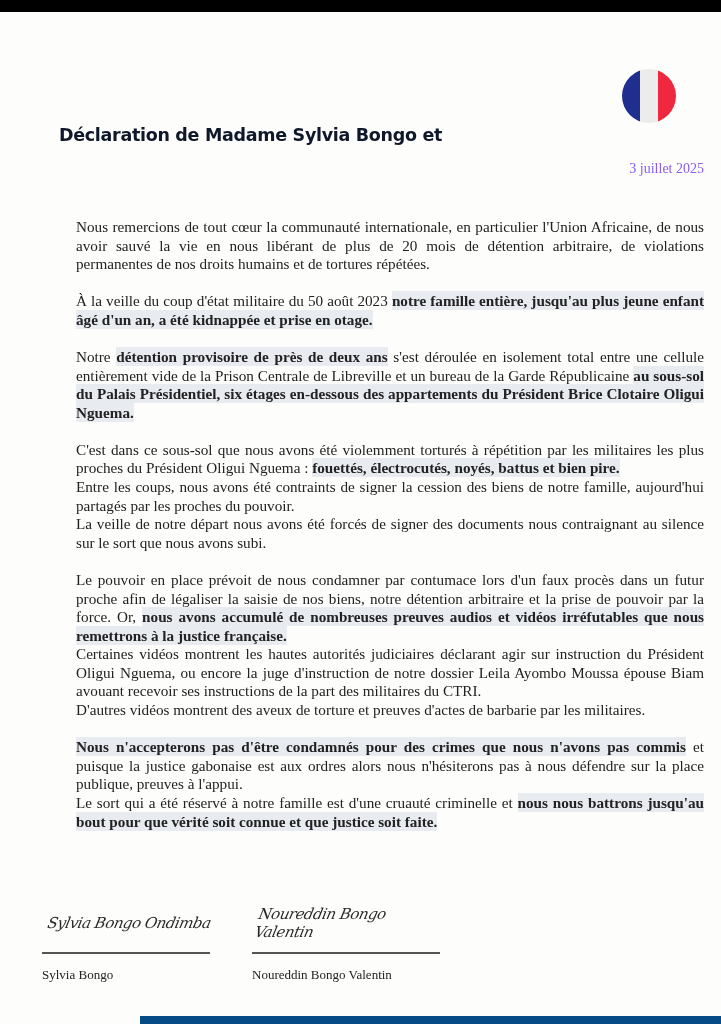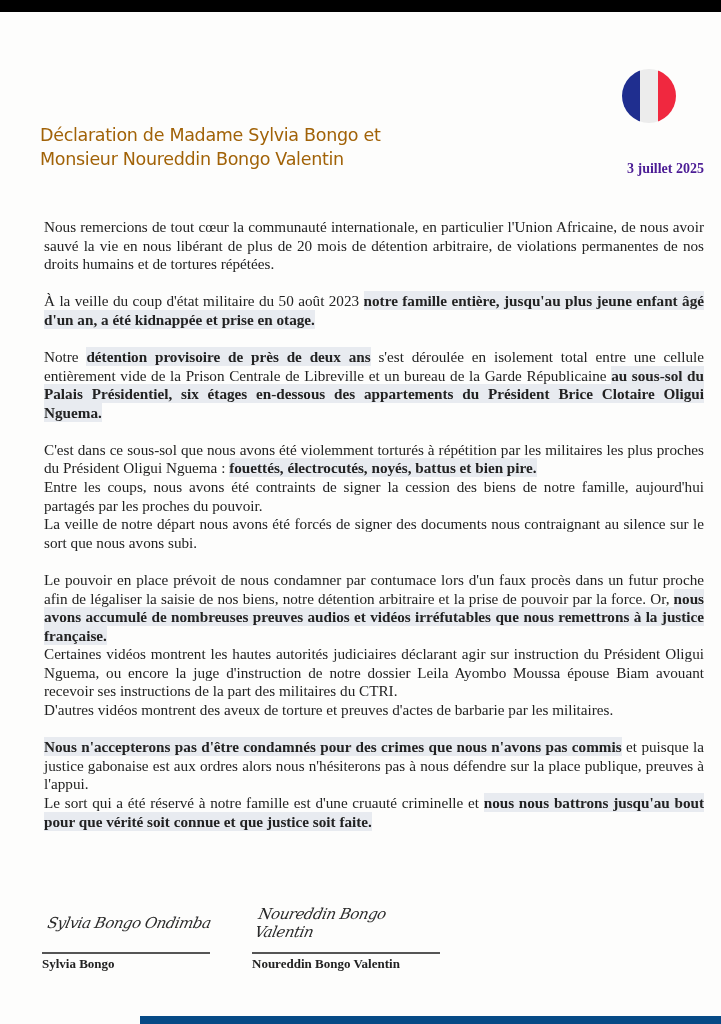--- a/index.html
+++ b/index.html
@@ -4,53 +4,52 @@
   <style>
     * { box-sizing: border-box; margin: 0; padding: 0; }
     html, body { width: 721px; height: 1024px; overflow: hidden; }
     body { background: #fdfdfc; position: relative; font-family: "Liberation Serif", "DejaVu Serif", serif; color: #1f1f1f; }
     .topbar { position: absolute; left: 0; top: 0; width: 721px; height: 12px; background: #000; }
     .flag { position: absolute; left: 622px; top: 69px; width: 54px; height: 54px; border-radius: 50%; overflow: hidden; display: flex; }
     .flag span { flex: 1; height: 100%; }
     .flag .b { background: #1f2e8f; }
     .flag .w { background: #ececec; }
     .flag .r { background: #f0283f; }
-    .title { position: absolute; left: 40px; top: 123px; width: 420px; font-family: "DejaVu Sans", "Liberation Sans", sans-serif; font-weight: normal; font-size: 17.5px; line-height: 24px; color: #a16207; letter-spacing: -0.3px; }
+    .title { position: absolute; left: 59px; top: 123px; width: 420px; font-family: "DejaVu Sans", "Liberation Sans", sans-serif; font-weight: bold; font-size: 17.5px; line-height: 24px; color: #0f172a; letter-spacing: -0.3px; }
     .title div { white-space: nowrap; }
-    .date { position: absolute; right: 17px; top: 161px; font-size: 14px; font-weight: bold; color: #4c1d95; font-family: "Liberation Serif", serif; }
+    .date { position: absolute; right: 17px; top: 161px; font-size: 14px; font-weight: normal; color: #8b5cf6; font-family: "Liberation Serif", serif; }
     .body { position: absolute; left: 44px; top: 218px; width: 660px; font-size: 15.2px; line-height: 18.6px; text-align: justify; color: #222; }
-    .p { margin-bottom: 18.5px; }
+    .p { margin-bottom: 18.5px; margin-left: 32px; }
     .hl { background: #e8ebf0; font-weight: bold; padding: 1px 0; box-decoration-break: clone; -webkit-box-decoration-break: clone; }
     .sigs { position: absolute; left: 42px; top: 895px; width: 420px; height: 90px; }
     .sig { position: absolute; top: 0; }
     .sig1 { left: 0; width: 170px; }
     .sig2 { left: 210px; width: 190px; }
     .sig-script { font-family: "DejaVu Serif", serif; font-style: italic; font-size: 15px; color: #2a2a2a; height: 55px; display: flex; align-items: center; letter-spacing: -0.5px; transform: skewX(-12deg); }
     .sig1 .sig-script { padding-left: 6px; }
     .sig2 .sig-script { padding-left: 5px; }
     .sig-line { height: 1.5px; background: #555; margin-top: 2px; }
     .sig1 .sig-line { width: 168px; }
     .sig2 .sig-line { width: 188px; }
-    .sig-name { margin-top: 2px; font-size: 13px; font-weight: bold; color: #222; }
+    .sig-name { margin-top: 13px; font-size: 13px; font-weight: normal; color: #222; }
     .bottombar { position: absolute; left: 140px; top: 1016px; width: 581px; height: 8px; background: #064a86; }
   </style>
 </head>
 <body>
 
 <div class="topbar"></div>
 
 <div class="flag">
   <span class="b"></span>
   <span class="w"></span>
   <span class="r"></span>
 </div>
 
 <div class="title">
   <div>Déclaration de Madame Sylvia Bongo et</div>
-  <div>Monsieur Noureddin Bongo Valentin</div>
 </div>
 
 <div class="date">3 juillet 2025</div>
 
 <div class="body" id="doc-body">
     <div class="p"><span>Nous remercions de tout cœur la communauté internationale, en particulier l'Union Africaine, de nous avoir sauvé la vie en nous libérant de plus de 20 mois de détention arbitraire, de violations permanentes de nos droits humains et de tortures répétées.</span></div>
     <div class="p"><span>À la veille du coup d'état militaire du 50 août 2023 </span><span class="hl">notre famille entière, jusqu'au plus jeune enfant âgé d'un an, a été kidnappée et prise en otage.</span></div>
     <div class="p"><span>Notre </span><span class="hl">détention provisoire de près de deux ans</span><span> s'est déroulée en isolement total entre une cellule entièrement vide de la Prison Centrale de Libreville et un bureau de la Garde Républicaine </span><span class="hl">au sous-sol du Palais Présidentiel, six étages en-dessous des appartements du Président Brice Clotaire Oligui Nguema.</span></div>
     <div class="p"><span>C'est dans ce sous-sol que nous avons été violemment torturés à répétition par les militaires les plus proches du Président Oligui Nguema : </span><span class="hl">fouettés, électrocutés, noyés, battus et bien pire.</span><br><span>Entre les coups, nous avons été contraints de signer la cession des biens de notre famille, aujourd'hui partagés par les proches du pouvoir.</span><br><span>La veille de notre départ nous avons été forcés de signer des documents nous contraignant au silence sur le sort que nous avons subi.</span></div>
     <div class="p"><span>Le pouvoir en place prévoit de nous condamner par contumace lors d'un faux procès dans un futur proche afin de légaliser la saisie de nos biens, notre détention arbitraire et la prise de pouvoir par la force. Or, </span><span class="hl">nous avons accumulé de nombreuses preuves audios et vidéos irréfutables que nous remettrons à la justice française.</span><br><span>Certaines vidéos montrent les hautes autorités judiciaires déclarant agir sur instruction du Président Oligui Nguema, ou encore la juge d'instruction de notre dossier Leila Ayombo Moussa épouse Biam avouant recevoir ses instructions de la part des militaires du CTRI.</span><br><span>D'autres vidéos montrent des aveux de torture et preuves d'actes de barbarie par les militaires.</span></div>

